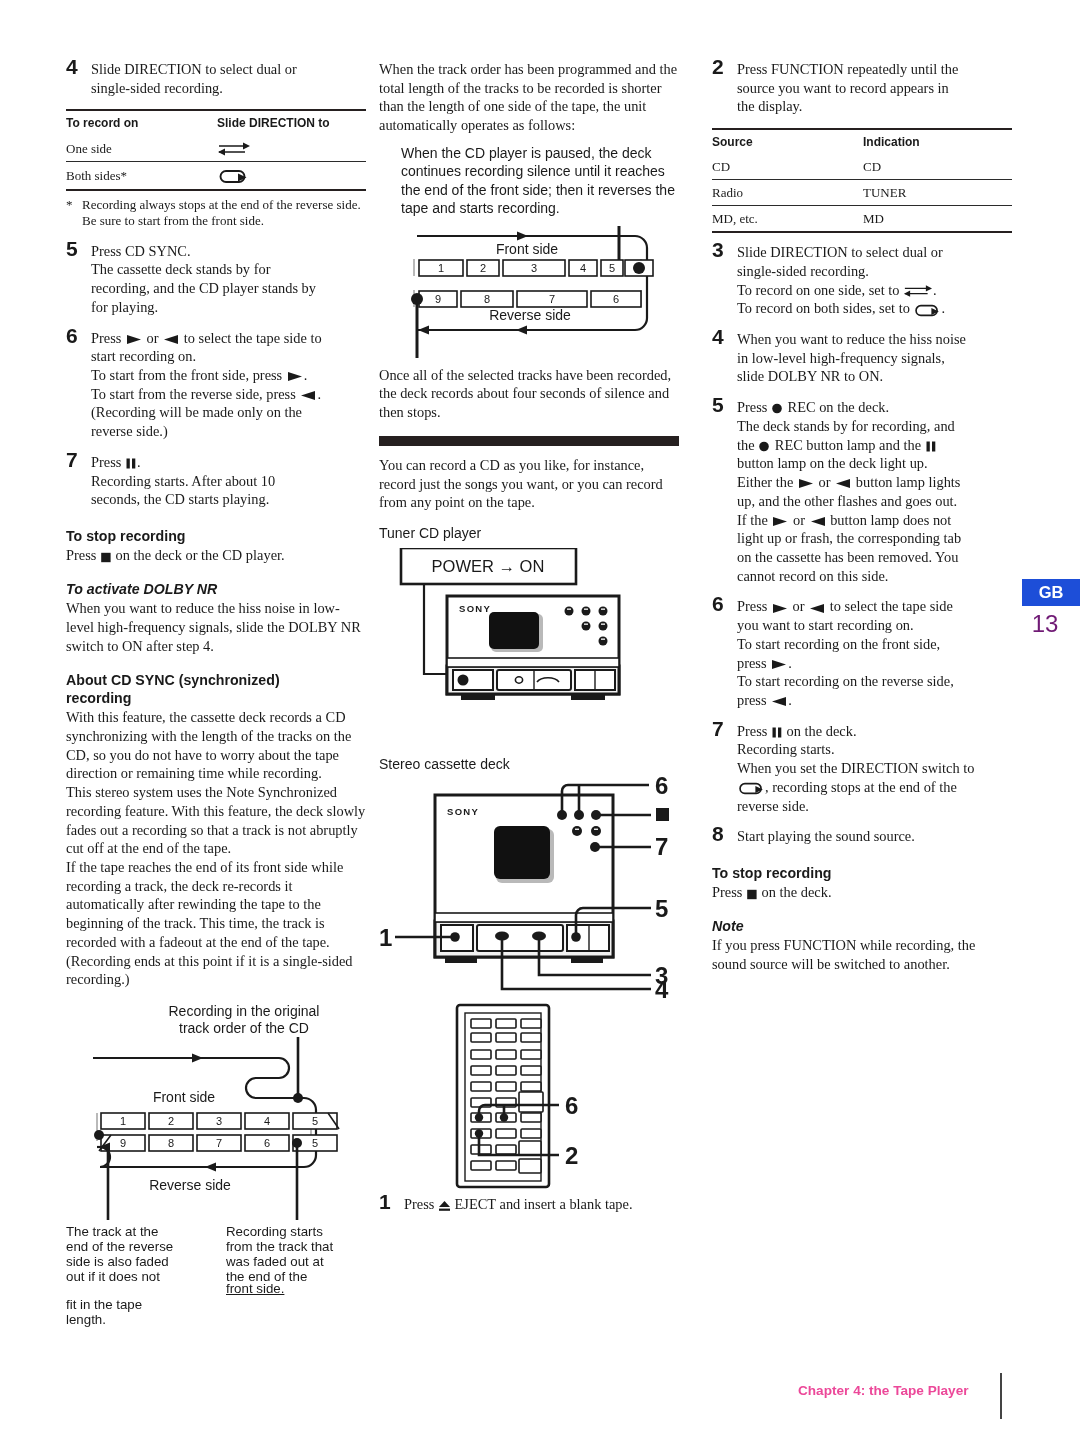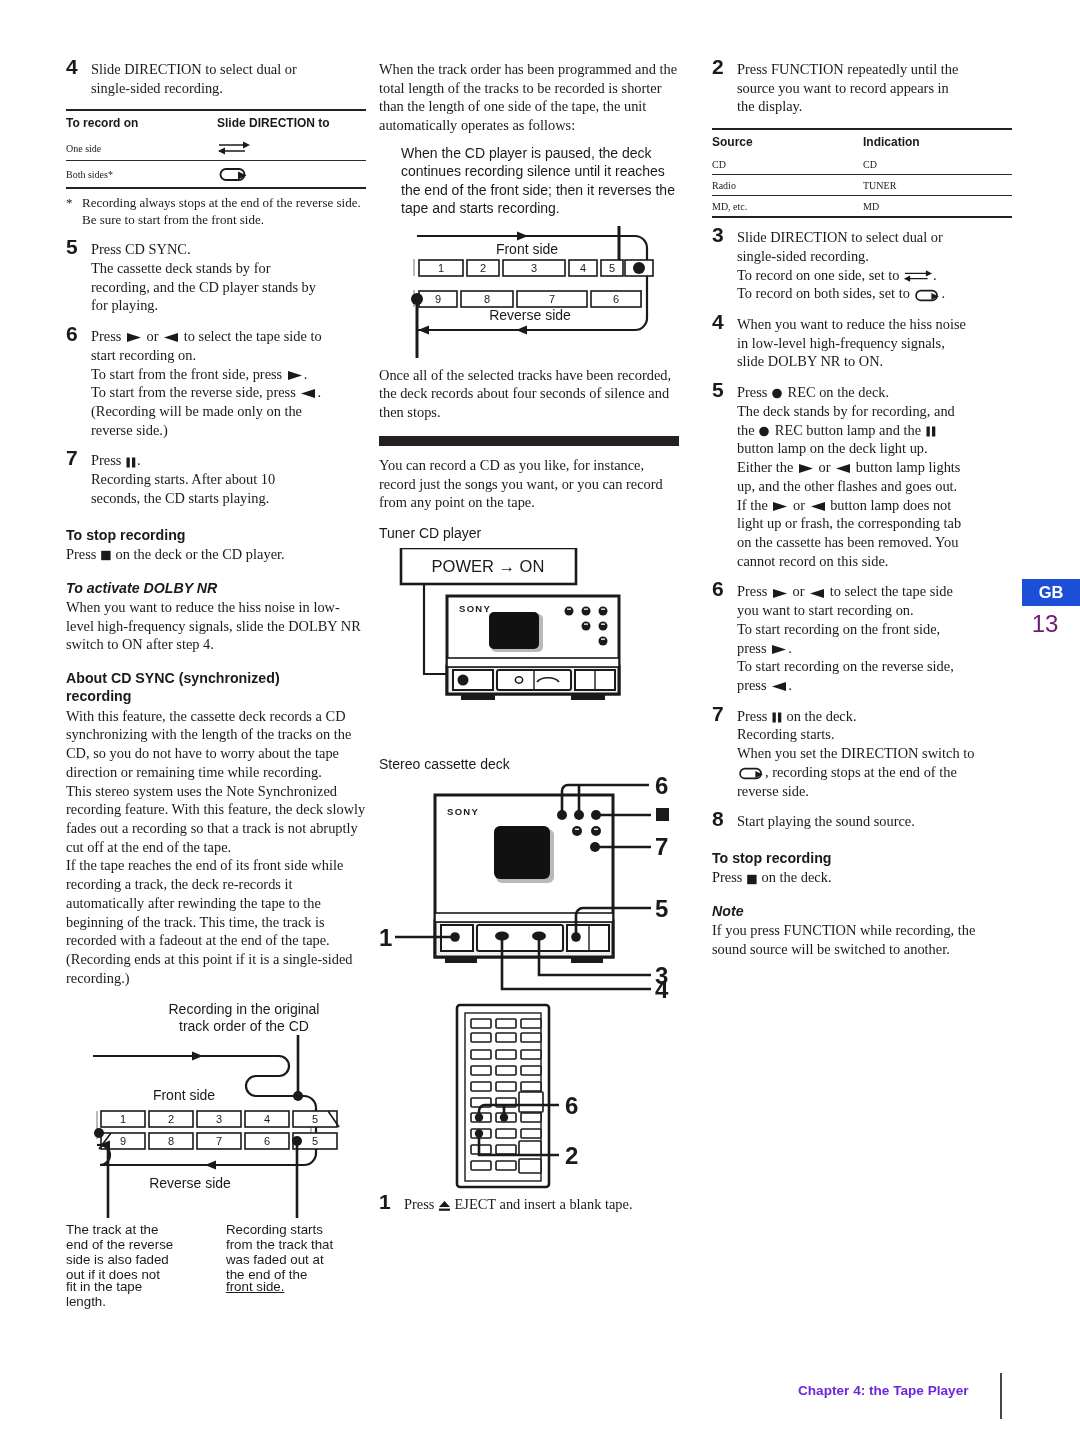--- a/index.html
+++ b/index.html
@@ -16,21 +16,21 @@
   .step{position:relative;padding-left:25px;margin:0 0 12px 0;font-size:14.4px;line-height:1.30;}
   .step .num{position:absolute;left:0;top:-4px;font-family:"Liberation Sans",sans-serif;font-weight:bold;font-size:21px;line-height:1;}
   .step .line{display:block;}
   .bold-h{font-family:"Liberation Sans",sans-serif;font-weight:bold;font-size:14.2px;margin:0 0 1px 0;line-height:1.22;}
   .ital-h{font-family:"Liberation Sans",sans-serif;font-weight:bold;font-style:italic;font-size:14.2px;margin:0 0 1px 0;line-height:1.22;}
   .gap-s{height:7px;}
   .sans-txt{font-family:"Liberation Sans",sans-serif;font-size:14px;line-height:1.32;margin:16px 0 8px 0;}
 
   
   table.tbl{border-collapse:collapse;width:100%;margin:6px 0 6px 0;}
-  table.tbl td{padding:5px 0 4px 0;font-size:10px;vertical-align:middle;}
+  table.tbl td{padding:5px 0 4px 0;font-size:13px;vertical-align:middle;}
   table.tbl td.c1{width:46%;}
   table.tbl td.c2{padding-left:13px;}
   table.tbl tr.hdr td{font-family:"Liberation Sans",sans-serif;font-weight:bold;font-size:12px;padding:5px 0 5px 0;}
   table.tbl tr.hdr td.c2{padding-left:13px;}
   .rule-top td{border-top:2.2px solid #262020;}
   .rule td{border-bottom:1px solid #2b2b2b;}
   .rule-bot td{border-bottom:2.2px solid #262020;}
   
   table.tbl td.c1{border-right:none;}
   table.tbl td.c1 .inner{padding-right:16px;display:block;}
@@ -41,21 +41,21 @@
 
   
   .sectbar{height:10px;background:#262020;margin:14px 0 10px 0;}
   h1.sect{font-family:"Liberation Sans",sans-serif;font-weight:bold;font-size:26.5px;line-height:1.14;margin:0 0 14px 0;color:#1b1b1b;letter-spacing:-0.2px;}
 
   
   .gbtab{position:absolute;left:1022px;top:579px;width:58px;height:27px;background:#1d4ed8;color:#fff;font-family:"Liberation Sans",sans-serif;font-weight:bold;font-size:16.5px;display:flex;align-items:center;justify-content:center;}
   .pageno{position:absolute;left:1022px;top:610px;width:46px;text-align:center;font-family:"Liberation Sans",sans-serif;font-size:24px;color:#701a75;}
 
   
-  .footer{position:absolute;left:798px;top:1383px;font-family:"Liberation Sans",sans-serif;font-weight:bold;font-size:13.6px;color:#6d28d9;}
+  .footer{position:absolute;left:798px;top:1383px;font-family:"Liberation Sans",sans-serif;font-weight:bold;font-size:13.6px;color:#ec4899;}
   .footrule{position:absolute;left:1000px;top:1373px;width:2px;height:46px;background:#444;}
 
   
   .icn{display:inline-block;vertical-align:middle;}
   .icn svg{display:block;}
 
   
   .tapewrap{position:relative;margin:6px 0 8px 0;}
   .tapewrap svg{display:block;}
 
@@ -251,21 +251,21 @@
           <text x="0" y="256">end of the reverse</text>
           <text x="0" y="271">side is also faded</text>
           <text x="0" y="286">out if it does not</text>
           <text x="160" y="241">Recording starts</text>
           <text x="160" y="256">from the track that</text>
           <text x="160" y="271">was faded out at</text>
           <text x="160" y="286">the end of the</text>
         </g>
       </svg>
       <div style="position:relative;margin-top:-4px;">
-        <div class="sans" style="position:absolute;left:0;top:0;font-size:13.3px;line-height:1.13;width:150px;">fit in the tape<br>length.</div>
+        <div class="sans" style="position:absolute;left:0;top:16px;font-size:13.3px;line-height:1.13;width:150px;">fit in the tape<br>length.</div>
         <div class="sans" style="position:absolute;left:160px;top:0;font-size:13.3px;line-height:1.13;width:140px;text-decoration:underline;">front side.</div>
       </div>
     </div>
   </div>
 
   <div class="col col2">
 
     <p>When the track order has been programmed and the total length of the tracks to be recorded is shorter than the length of one side of the tape, the unit automatically operates as follows:</p>
 
     <p class="sans-txt" style="margin-left:22px;margin-top:8px;width:278px;">When the CD player is paused, the deck continues recording silence until it reaches the end of the front side; then it reverses the tape and starts recording.</p>

